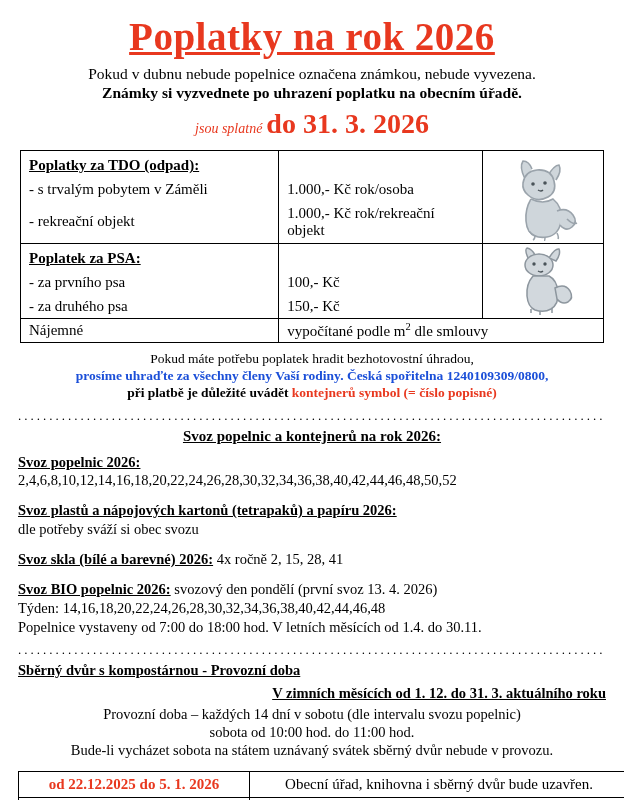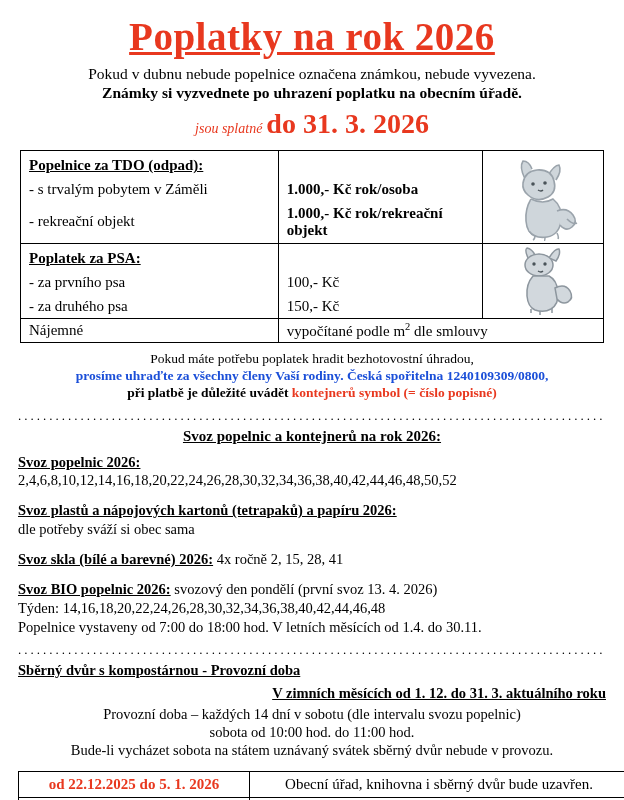--- a/index.html
+++ b/index.html
@@ -71,21 +71,21 @@
   .cell-left { width: 272px; }
   .cell-mid  { width: 205px; }
   .cell-img  { width: 105px; text-align: center; padding: 0; }
   .hdr {
     font-weight: bold;
     text-decoration: underline;
     padding-top: 5px !important;
   }
   .noborder-bottom { border-bottom: none !important; }
   .noborder-top { border-top: none !important; }
-  .price b { font-weight: bold; }
+  .price b { font-weight: normal; }
 
   .note {
     text-align: center;
     font-size: 13.5px;
     margin-top: 8px;
     line-height: 1.25;
   }
   .note .l1 { color: #000; }
   .note .l2 { color: #1b4fd8; font-weight: bold; }
   .note .l3 { font-weight: bold; }
@@ -175,21 +175,21 @@
   <div class="intro2">Známky si vyzvednete po uhrazení poplatku na obecním úřadě.</div>
 
   <div class="duedate">
     <span class="small">jsou splatné</span>
     <span class="big">do 31. 3. 2026</span>
   </div>
 
   <table class="fees">
     <tbody>
         <tr>
-      <td class="cell-left hdr noborder-bottom">Popelnice za TDO (odpad):</td>
+      <td class="cell-left hdr noborder-bottom">Poplatky za TDO (odpad):</td>
       <td class="cell-mid noborder-bottom"></td>
       <td class="cell-img" rowspan="3">
         <svg class="dog" width="96" height="88" viewBox="0 0 96 88">
           <g fill="none" stroke="#9aa3ab" stroke-width="1.6">
             <path d="M30 26 q-6 -12 -2 -18 q6 0 9 8" fill="#cfd6db"></path>
             <path d="M52 24 q7 -12 12 -12 q3 6 -3 15" fill="#cfd6db"></path>
             <path d="M28 30 q2 -12 14 -13 q14 -1 17 11 q3 11 -6 16 q-11 6 -20 -2 q-6 -5 -5 -12z" fill="#cfd6db"></path>
             <path d="M36 46 q-6 10 -5 22 q1 12 9 15" fill="#cfd6db"></path>
             <path d="M36 46 q12 6 22 0 q10 8 8 22 q-2 14 -14 16 q-12 2 -18 -6" fill="#cfd6db"></path>
             <path d="M62 58 q10 -4 16 4 q5 7 -1 12 q-6 5 -12 -2" fill="#cfd6db"></path>
@@ -257,21 +257,21 @@
   <div class="sec-title">Svoz popelnic a kontejnerů na rok 2026:</div>
 
   <div class="block">
     <div class="h">Svoz popelnic 2026:</div>
     <div>2,4,6,8,10,12,14,16,18,20,22,24,26,28,30,32,34,36,38,40,42,44,46,48,50,52</div>
   </div>
   <div class="spacer-sm"></div>
 
   <div class="block">
     <div class="h">Svoz plastů a nápojových kartonů (tetrapaků) a papíru 2026:</div>
-    <div>dle potřeby sváží si obec sama</div>
+    <div>dle potřeby sváží si obec svozu</div>
   </div>
   <div class="spacer-sm"></div>
 
   <div class="block">
     <span class="h">Svoz skla (bílé a barevné) 2026:</span>
     <span>4x ročně 2, 15, 28, 41</span>
   </div>
   <div class="spacer-sm"></div>
 
   <div class="block">

